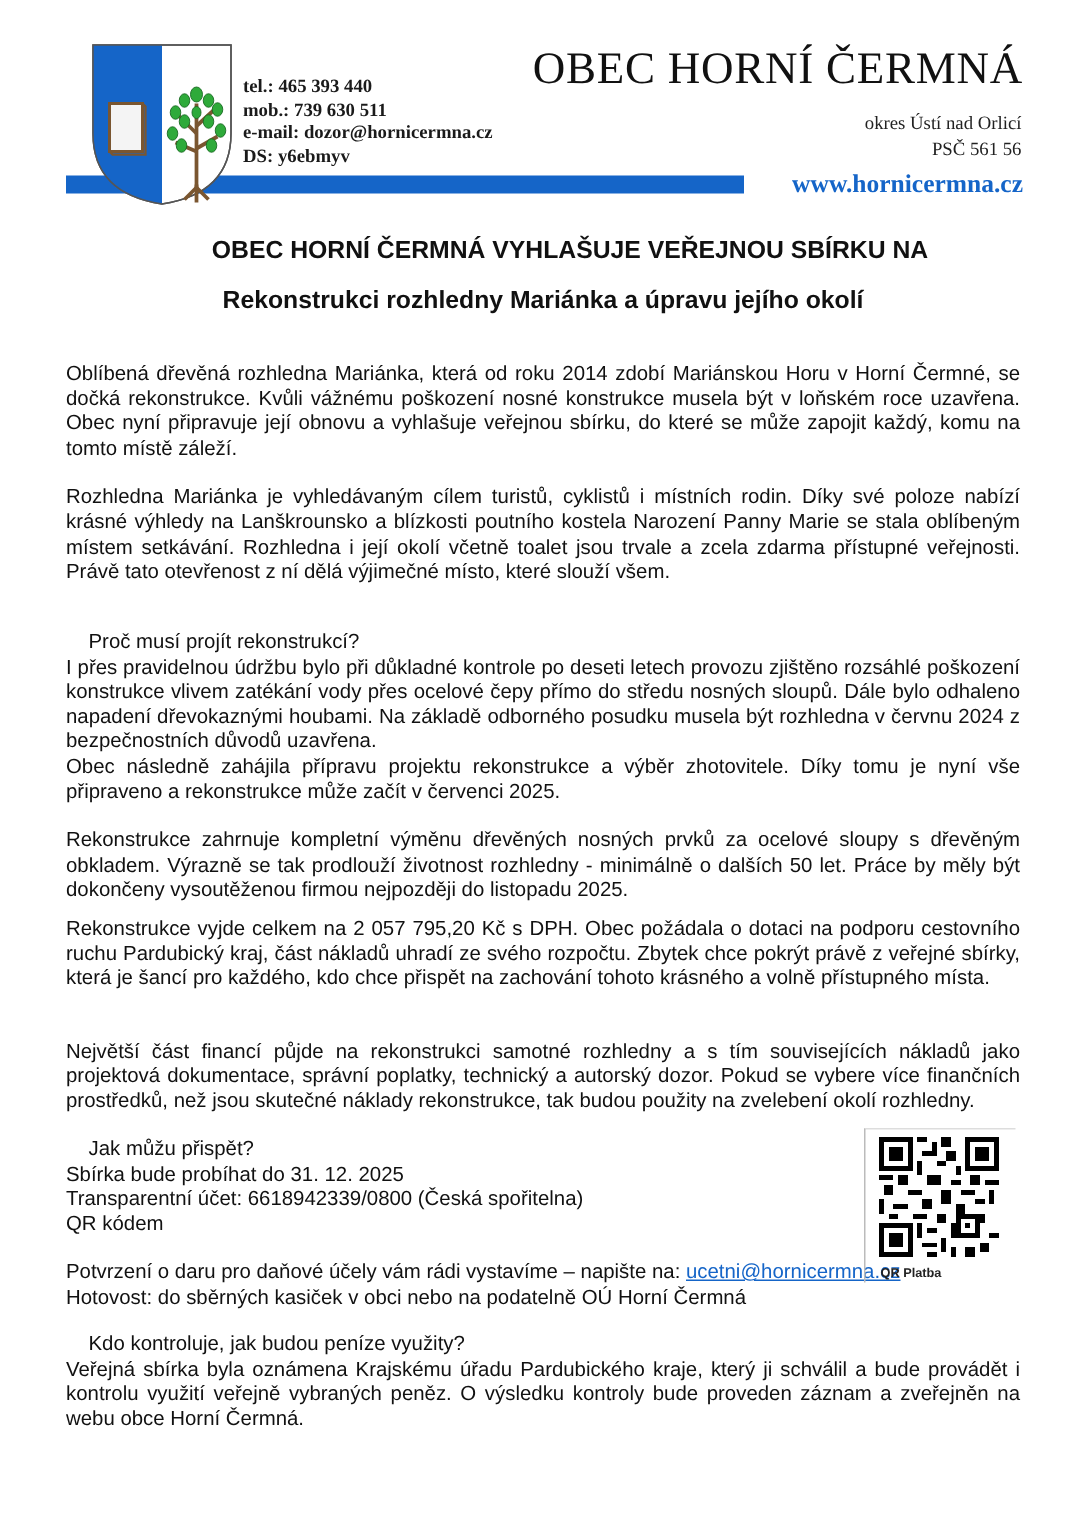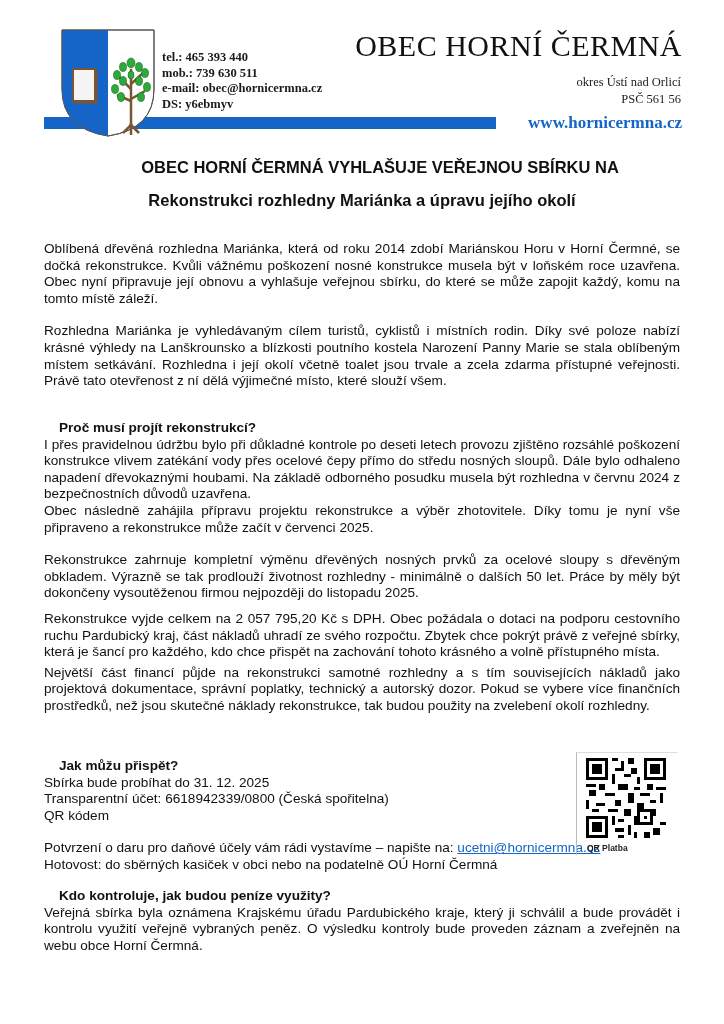--- a/index.html
+++ b/index.html
@@ -14,21 +14,21 @@
   .org-sub { position: absolute; right: 43px; top: 74px; text-align: right; font-family: "Liberation Serif", serif; font-weight: normal; font-size: 12.5px; line-height: 17px; color: #222; }
   .org-web { position: absolute; right: 42px; top: 113px; font-family: "Liberation Serif", serif; font-weight: bold; font-size: 17px; color: #1565c8; }
 
   
   .h1 { position: absolute; left: 0; right: 0; top: 158px; text-align: center; font-weight: bold; font-size: 16.5px; color: #111; padding-left: 36px; }
   .h2 { position: absolute; left: 0; right: 0; top: 191px; text-align: center; font-weight: bold; font-size: 16.5px; color: #111; }
 
   
   .content { position: absolute; left: 44px; width: 636px; font-size: 13.6px; line-height: 16.6px; color: #111; }
   .content p { margin: 0; text-align: justify; }
-  .content .h { font-weight: bold; padding-left: 15px; }
+  .content .h { font-weight: normal; padding-left: 15px; }
   .content a { color: #1565c8; text-decoration: underline; }
 
   .qr-box { position: absolute; left: 576px; top: 752px; width: 100px; height: 102px; border-left: 1px solid #bbb; border-top: 1px solid #ddd; }
   .qr { position: absolute; left: 586px; top: 758px; width: 80px; height: 80px; }
   .qr-label { position: absolute; left: 587px; top: 843px; font-size: 8.5px; font-weight: bold; color: #222; }
 </style>
 </head>
 <body>
 
 <div class="blue-bar"></div>
@@ -61,21 +61,21 @@
       <ellipse cx="86" cy="58" rx="3.5" ry="4.5"></ellipse>
     <ellipse cx="60" cy="68" rx="3.5" ry="4.5"></ellipse>
       <ellipse cx="80" cy="68" rx="3.5" ry="4.5"></ellipse>
       <ellipse cx="70" cy="46" rx="3" ry="4"></ellipse>
   </g>
 </svg>
 
 <div class="contact">
   <div>tel.: 465 393 440</div>
   <div>mob.: 739 630 511</div>
-  <div>e-mail: obec@hornicermna.cz</div>
+  <div>e-mail: dozor@hornicermna.cz</div>
   <div>DS: y6ebmyv</div>
 </div>
 
 <div class="org-title">OBEC HORNÍ ČERMNÁ</div>
 <div class="org-sub">
   <div>okres Ústí nad Orlicí</div>
   <div>PSČ 561 56</div>
 </div>
 <div class="org-web">www.hornicermna.cz</div>
 
@@ -89,21 +89,21 @@
 
 <div class="content" style="top:420px;">
   <div class="h">Proč musí projít rekonstrukcí?</div>
   <p>I přes pravidelnou údržbu bylo při důkladné kontrole po deseti letech provozu zjištěno rozsáhlé poškození konstrukce vlivem zatékání vody přes ocelové čepy přímo do středu nosných sloupů. Dále bylo odhaleno napadení dřevokaznými houbami. Na základě odborného posudku musela být rozhledna v červnu 2024 z bezpečnostních důvodů uzavřena.</p>
   <p>Obec následně zahájila přípravu projektu rekonstrukce a výběr zhotovitele. Díky tomu je nyní vše připraveno a rekonstrukce může začít v červenci 2025.</p>
   <p style="margin-top:16px;">Rekonstrukce zahrnuje kompletní výměnu dřevěných nosných prvků za ocelové sloupy s dřevěným obkladem. Výrazně se tak prodlouží životnost rozhledny - minimálně o dalších 50 let. Práce by měly být dokončeny vysoutěženou firmou nejpozději do listopadu 2025.</p>
 </div>
 
 <div class="content" style="top:611px;">
   <p>Rekonstrukce vyjde celkem na 2 057 795,20 Kč s DPH. Obec požádala o dotaci na podporu cestovního ruchu Pardubický kraj, část nákladů uhradí ze svého rozpočtu. Zbytek chce pokrýt právě z veřejné sbírky, která je šancí pro každého, kdo chce přispět na zachování tohoto krásného a volně přístupného místa.</p>
-  <p style="margin-top:4px;">Největší část financí půjde na rekonstrukci samotné rozhledny a s tím souvisejících nákladů jako projektová dokumentace, správní poplatky, technický a autorský dozor. Pokud se vybere více finančních prostředků, než jsou skutečné náklady rekonstrukce, tak budou použity na zvelebení okolí rozhledny.</p>
+  <p style="margin-top:32px;">Největší část financí půjde na rekonstrukci samotné rozhledny a s tím souvisejících nákladů jako projektová dokumentace, správní poplatky, technický a autorský dozor. Pokud se vybere více finančních prostředků, než jsou skutečné náklady rekonstrukce, tak budou použity na zvelebení okolí rozhledny.</p>
 </div>
 
 <div class="content" style="top:758px;">
   <div class="h">Jak můžu přispět?</div>
   <div>Sbírka bude probíhat do 31. 12. 2025</div>
   <div>Transparentní účet: 6618942339/0800 (Česká spořitelna)</div>
   <div>QR kódem</div>
   <div style="margin-top:16px;">
     <span>Potvrzení o daru pro daňové účely vám rádi vystavíme – napište na: </span><a>ucetni@hornicermna.cz</a>
   </div>

